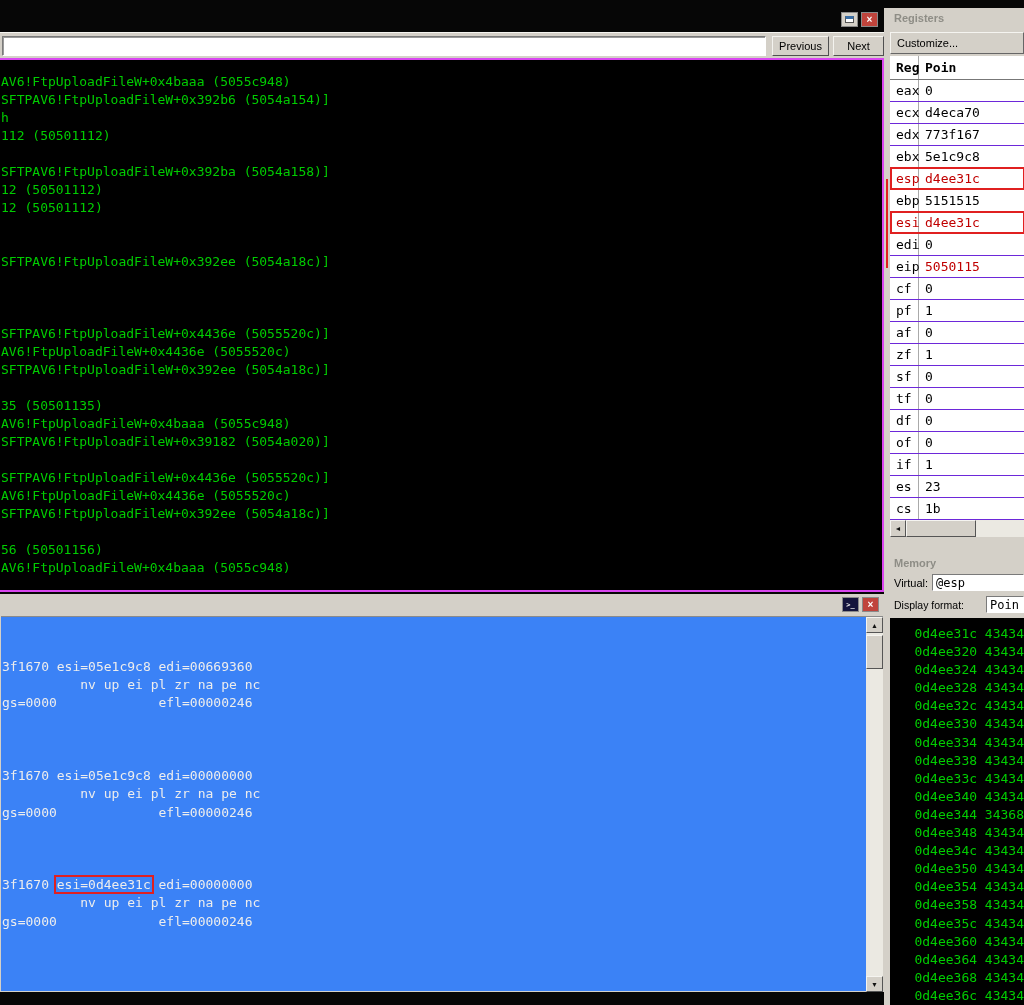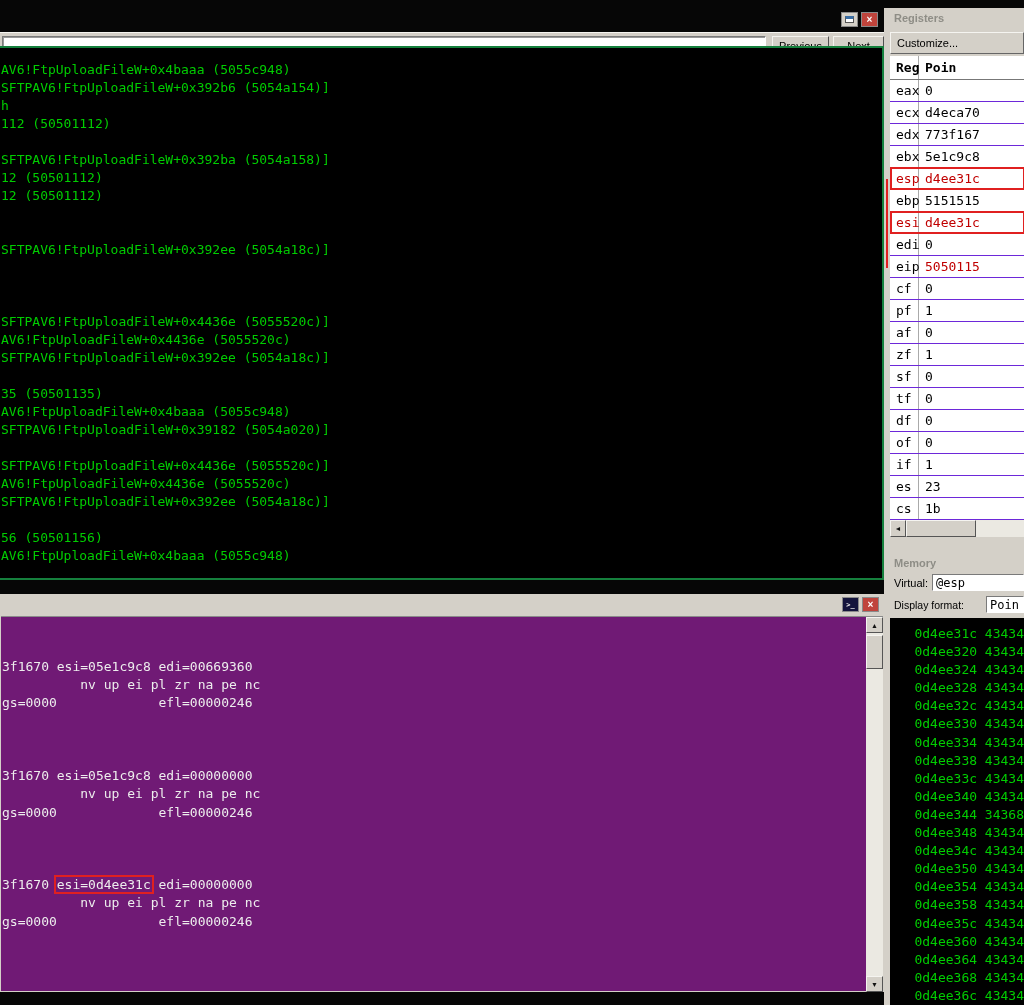--- a/index.html
+++ b/index.html
@@ -20,29 +20,29 @@
   .toolbar { position:absolute; left:0; top:22px; width:884px; height:26px; background:#d4d0c8; border-top:1px solid #f5f4f0; }
   .addr-input { position:absolute; left:2px; top:3px; width:764px; height:20px; background:#fff;
                 border:1px solid; border-color:#7a7a7a #fff #fff #7a7a7a; box-shadow:inset 1px 1px 0 #9a9a9a;
                 font:12px "DejaVu Sans Mono",monospace; padding:0 3px; outline:none; }
   .btn { position:absolute; top:3px; height:20px; background:#d4d0c8;
          border:1px solid; border-color:#f4f3ef #505050 #505050 #f4f3ef;
          font-family:"Liberation Sans",sans-serif; font-size:11px; color:#000; }
   .btn.prev { left:772px; width:57px; }
   .btn.next { left:833px; width:51px; }
 
-  .disasm-frame { position:absolute; left:0; top:36px; width:884px; height:534px; background:#15803d; padding:2px 2px 2px 0; }
+  .disasm-frame { position:absolute; left:0; top:48px; width:884px; height:534px; background:#d946ef; padding:2px 2px 2px 0; }
   .disasm-inner { width:100%; height:100%; background:#000; overflow:hidden; padding:14px 0 0 1px; }
   .code-line { height:18px; line-height:18px; font:13px "DejaVu Sans Mono",monospace; color:#00cd00; white-space:pre; }
 
   
   .bottom-window { position:absolute; left:0; top:594px; width:884px; height:398px; background:#d4d0c8; }
   .bw-titlebar { position:relative; height:22px; background:#d4d0c8; }
   .bw-controls { position:absolute; right:5px; top:3px; display:flex; gap:3px; }
-  .bw-content { position:absolute; left:1px; top:22px; width:882px; height:375px; background:#701a75; border-top:1px solid #8a8a8a; }
+  .bw-content { position:absolute; left:1px; top:22px; width:882px; height:375px; background:#3b82f6; border-top:1px solid #8a8a8a; }
   .cmd-text { position:absolute; left:0; top:0; right:17px; bottom:0; overflow:hidden; padding:42px 0 0 1px; }
   .cmd-line { height:18.2px; line-height:18.2px; font:13px "DejaVu Sans Mono",monospace; color:#ededed; white-space:pre; }
   .cmd-box { position:relative; }
   .cmd-box::after { content:""; position:absolute; left:-3px; right:-3px; top:-2px; bottom:-2px; border:2px solid #e02020; }
 
   .vscroll { position:absolute; right:0; top:0; width:17px; height:375px; background:#ebe9e2; }
   .vs-btn { position:absolute; left:0; width:17px; height:16px; background:#d4d0c8;
             border:1px solid; border-color:#f5f4f0 #555 #555 #f5f4f0;
             font-size:7px; color:#111; display:flex; align-items:center; justify-content:center; }
   .vs-up { top:0; } .vs-down { bottom:0; }

